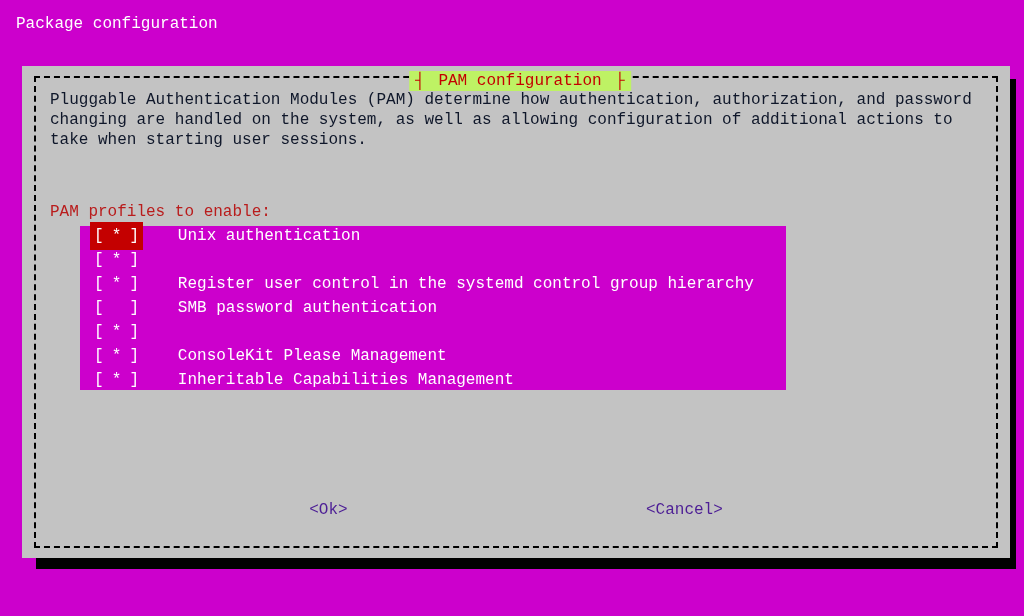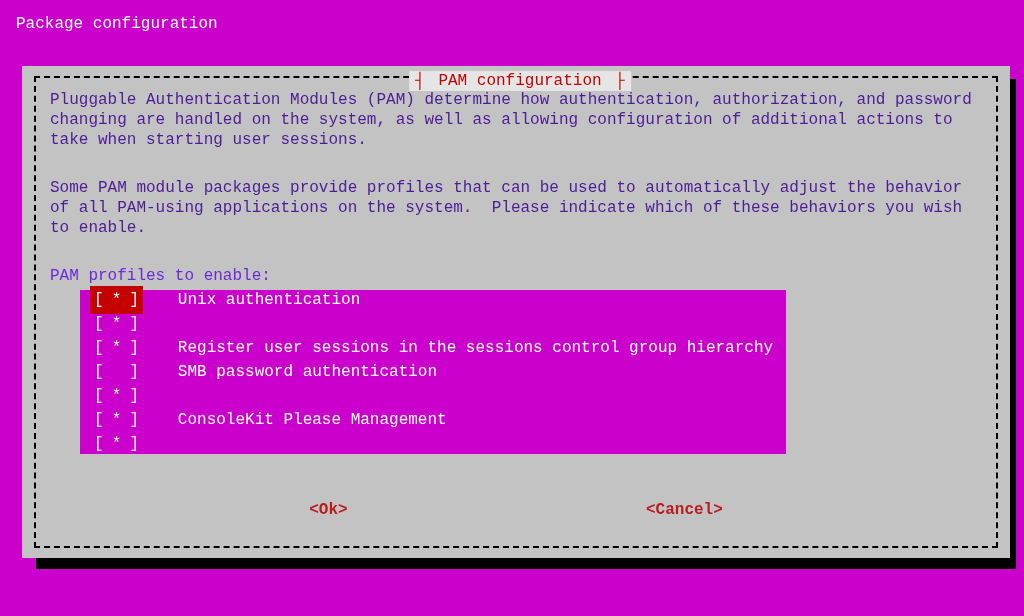--- a/index.html
+++ b/index.html
@@ -43,31 +43,31 @@
     top: 6px;
     bottom: 6px;
     border: 2px dashed #000;
     padding: 8px 8px 10px 10px;
   }
   .frame-title {
     position: absolute;
     top: -11px;
     left: 50%;
     transform: translateX(-50%);
-    background: #e5e5e5;
+    background: #bef264;
     padding: 0 6px;
     color: #c40000;
     white-space: pre;
   }
   .intro {
     white-space: pre-wrap;
-    color: #4c1d95;
+    color: #0f172a;
   }
   .spacer { height: 20px; }
-  .prompt { color: #6d28d9; }
+  .prompt { color: #b91c1c; }
   .list {
     margin-top: 4px;
     margin-left: 34px;
     width: 706px;
     background: #cc00cc;
   }
   .item {
     display: flex;
     align-items: center;
     height: 20px;
@@ -86,51 +86,49 @@
   .buttons {
     position: absolute;
     bottom: 18px;
     left: 0;
     right: 0;
     display: flex;
     justify-content: space-around;
     padding: 0 120px;
   }
   .btn {
-    color: #b91c1c;
+    color: #4c1d95;
     white-space: pre;
     cursor: pointer;
-    font-weight: bold;
   }
 </style>
 </head>
 <body>
 
 <div class="screen-title">Package configuration</div>
 
 <div class="dialog-shadow"></div>
 
 <div class="dialog">
   <div class="frame">
     <div class="frame-title">┤ <span>PAM configuration</span> ├</div>
 
     <div class="intro">Pluggable Authentication Modules (PAM) determine how authentication, authorization, and password changing are handled on the system, as well as allowing configuration of additional actions to take when starting user sessions.</div>
     <div class="spacer"></div>
-    <div class="intro">Some PAM module packages provide profiles that can be used to automatically adjust the behavior of all PAM-using applications on the system.  Please indicate which of these behaviors you wish to enable.</div>
     <div class="spacer"></div>
     <div class="prompt">PAM profiles to enable:</div>
 
     <div class="list" id="profiles-list">
         <div class="item focused"><span class="mark-box"><span class="bracket">[</span><span class="mark">*</span><span class="bracket">]</span></span><span class="item-label"> Unix authentication</span></div>
         <div class="item"><span class="mark-box"><span class="bracket">[</span><span class="mark">*</span><span class="bracket">]</span></span></div>
-        <div class="item"><span class="mark-box"><span class="bracket">[</span><span class="mark">*</span><span class="bracket">]</span></span><span class="item-label"> Register user sessions in the sessions control group hierarchy</span></div>
+        <div class="item"><span class="mark-box"><span class="bracket">[</span><span class="mark">*</span><span class="bracket">]</span></span><span class="item-label"> Register user control in the systemd control group hierarchy</span></div>
         <div class="item"><span class="mark-box"><span class="bracket">[</span><span class="mark"> </span><span class="bracket">]</span></span><span class="item-label"> SMB password authentication</span></div>
         <div class="item"><span class="mark-box"><span class="bracket">[</span><span class="mark">*</span><span class="bracket">]</span></span></div>
         <div class="item"><span class="mark-box"><span class="bracket">[</span><span class="mark">*</span><span class="bracket">]</span></span><span class="item-label"> ConsoleKit Please Management</span></div>
-        <div class="item"><span class="mark-box"><span class="bracket">[</span><span class="mark">*</span><span class="bracket">]</span></span></div>
+        <div class="item"><span class="mark-box"><span class="bracket">[</span><span class="mark">*</span><span class="bracket">]</span></span><span class="item-label"> Inheritable Capabilities Management</span></div>
       </div>
 
     <div class="buttons">
       <span class="btn">&lt;Ok&gt;</span>
       <span class="btn">&lt;Cancel&gt;</span>
     </div>
   </div>
 </div>
 
 </body></html>

